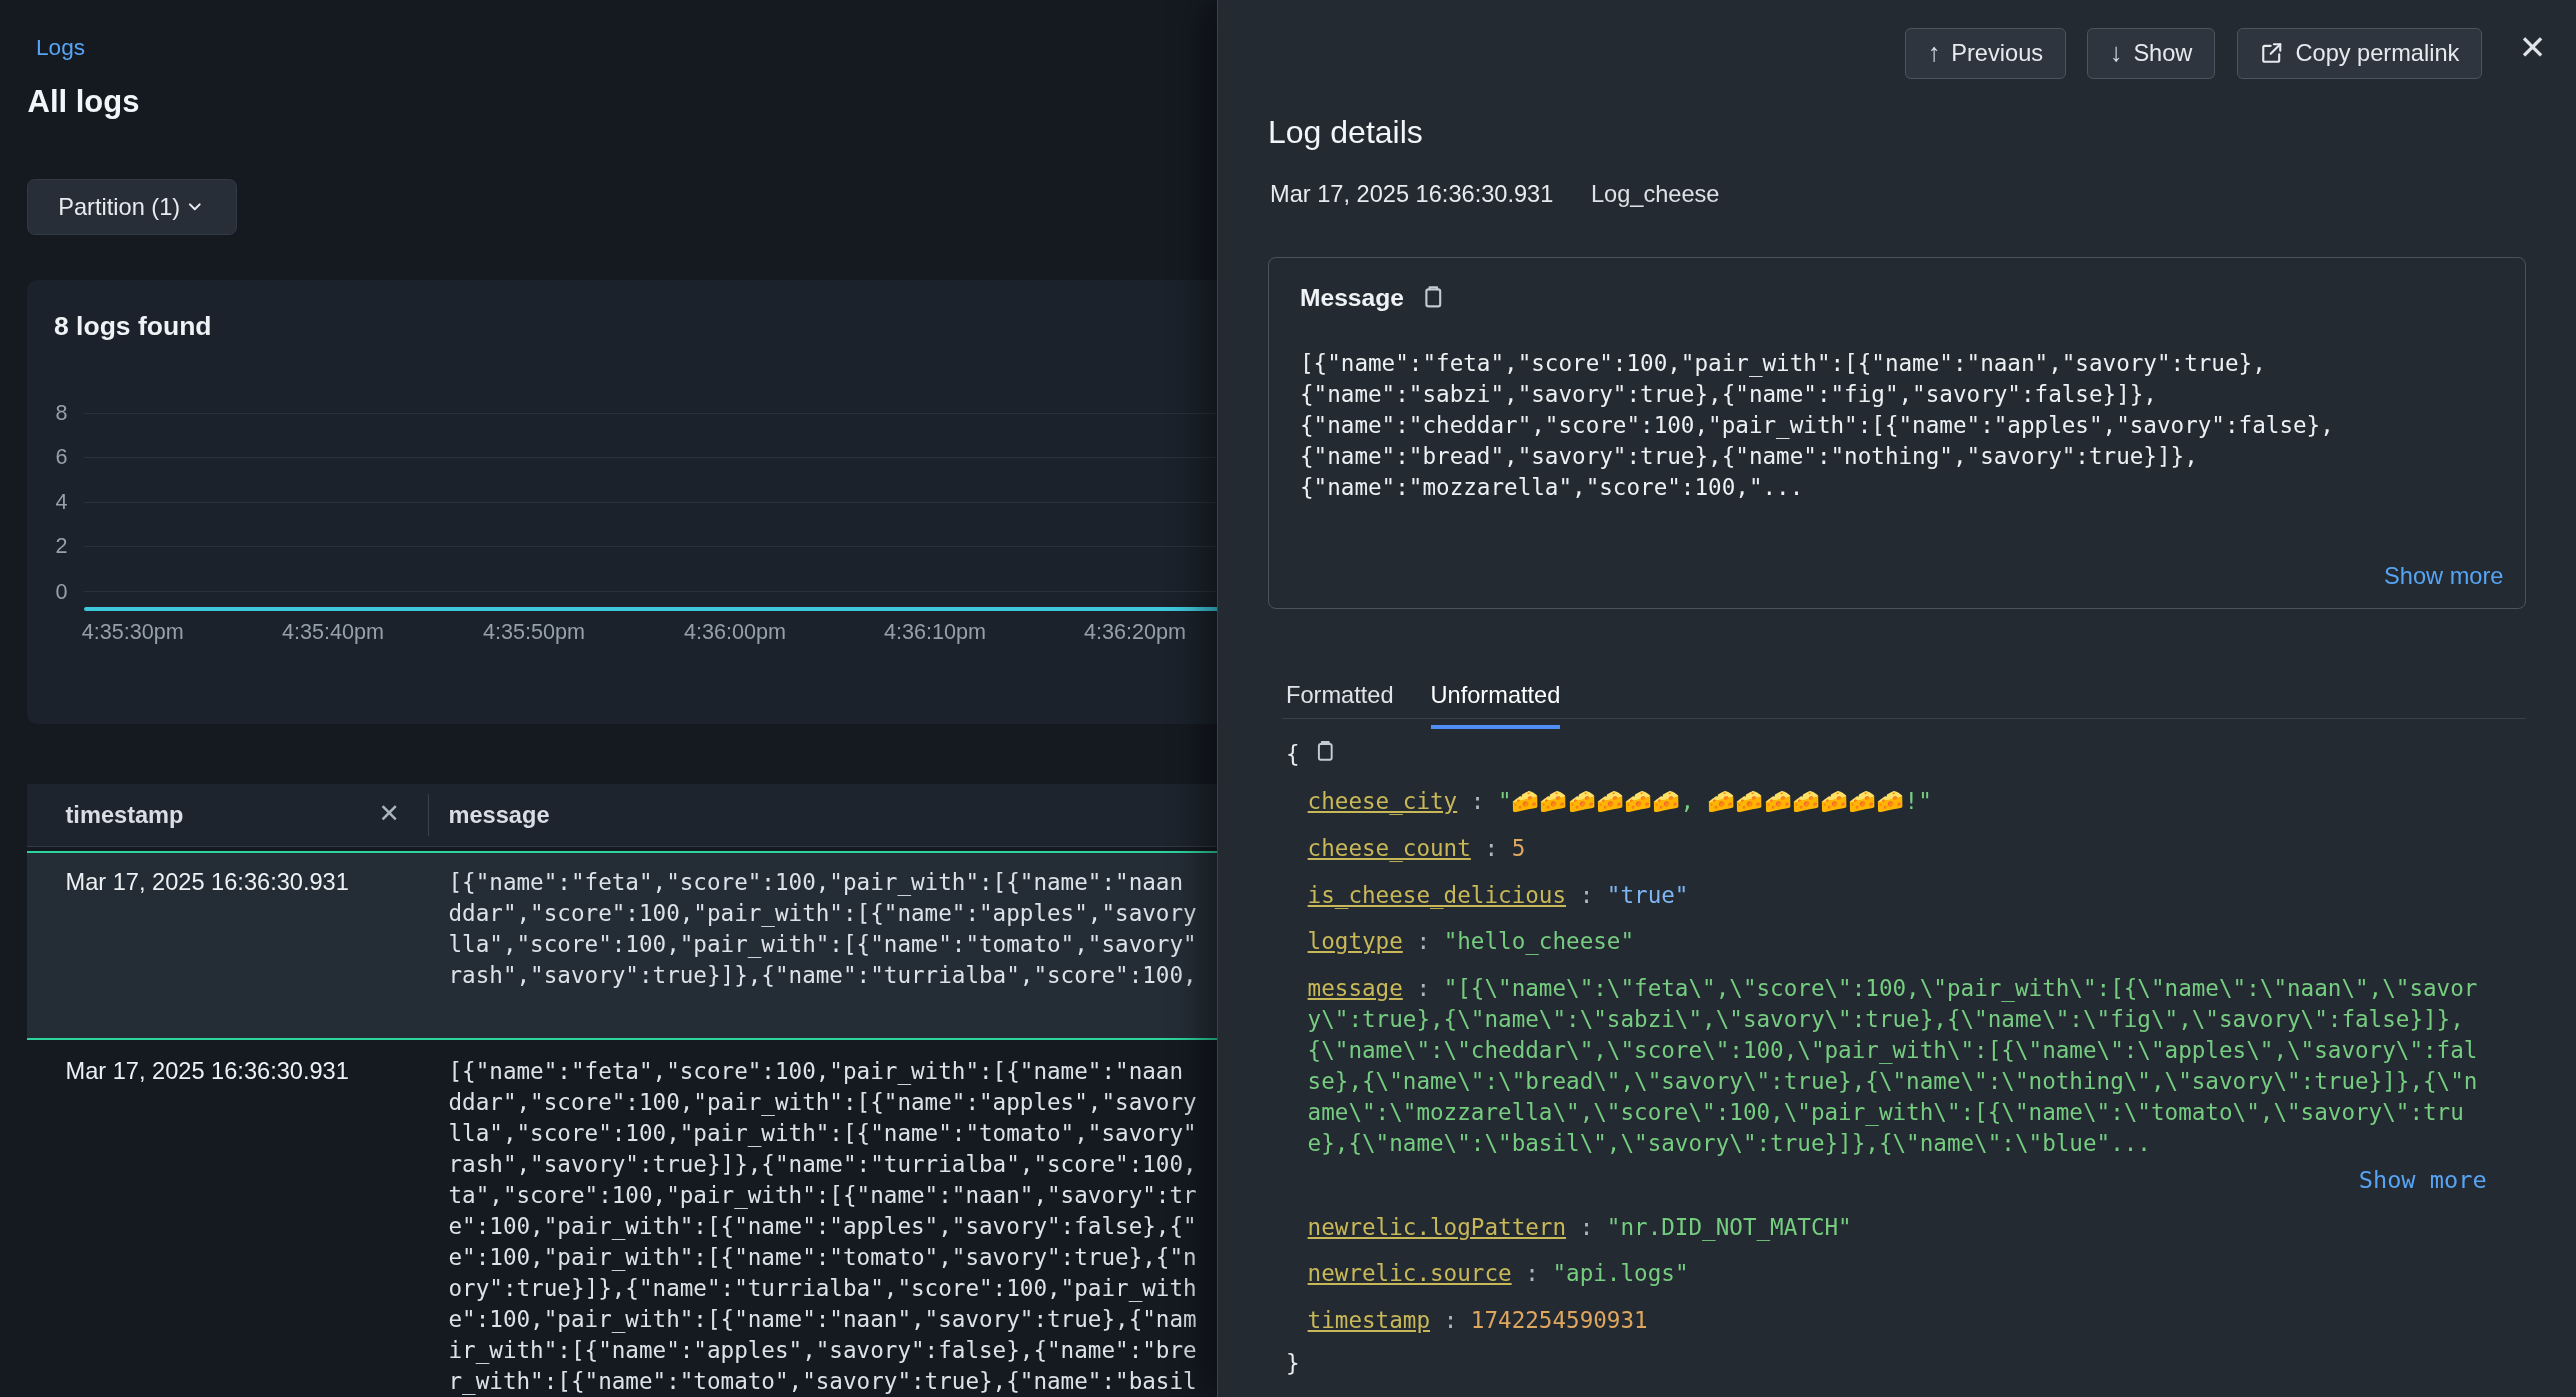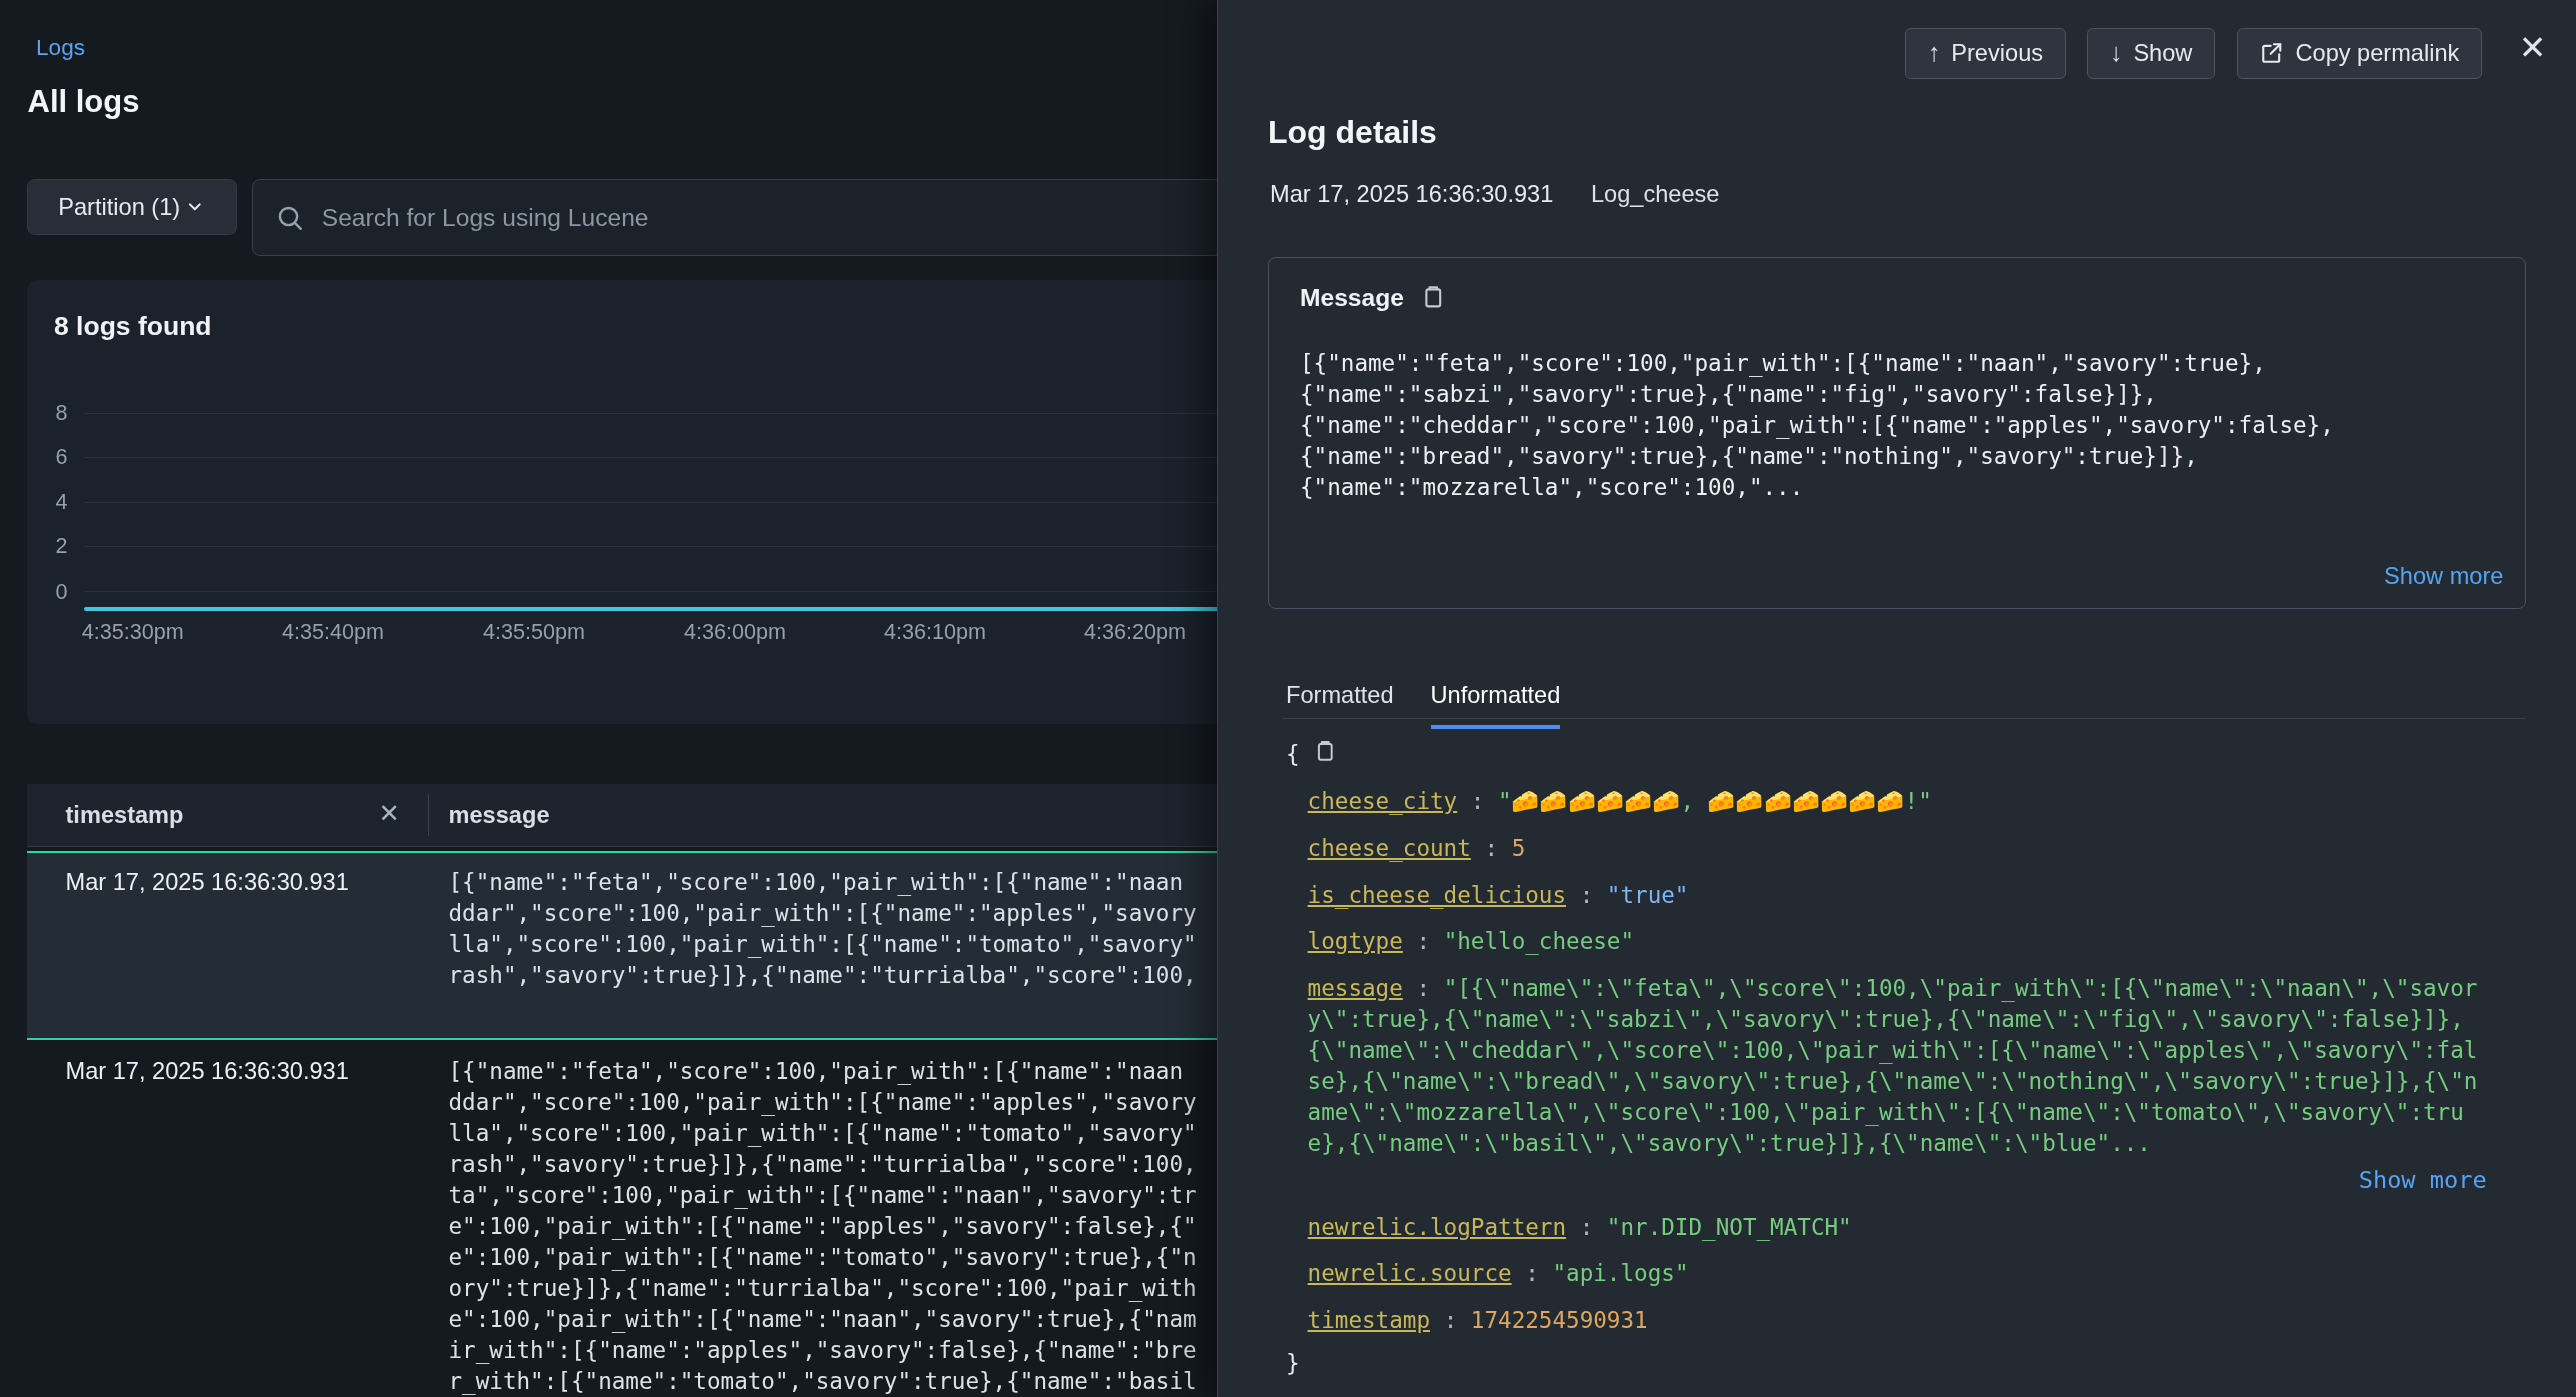--- a/index.html
+++ b/index.html
@@ -105,21 +105,21 @@
     height: 51px; padding: 0 21.6px; background: #2e353e; border: 1px solid #4c555f;
     border-radius: 5.9px; color: #e6eaee; font-size: 23.6px; display: flex; align-items: center;
     gap: 10.8px; cursor: pointer; font-family: "Liberation Sans", sans-serif;
   }
   .action-btn .glyph { font-size: 25.5px; line-height: 1; color: #d6dce2; }
   .panel-close {
     position: absolute; top: 31px; right: 29.5px; font-size: 33px; color: #dfe4e9;
     cursor: pointer; line-height: 1;
   }
   .details-title {
-    position: absolute; left: 50px; top: 114px; font-size: 32px; font-weight: bold; color: #f3f6f9;
+    position: absolute; left: 50px; top: 114px; font-size: 32px; font-weight: normal; color: #f3f6f9;
   }
   .details-meta { position: absolute; left: 52px; top: 181px; font-size: 23.6px; }
   .details-meta .meta-ts { color: #e7ebef; }
   .details-meta .meta-name { margin-left: 31px; color: #dce1e7; margin-top: 8px; }
 
   .message-card {
     position: absolute; left: 50px; top: 257px; width: 1258px; height: 352px;
     border: 1px solid #4b545e; border-radius: 7.9px;
   }
   .message-card .card-title-row { position: absolute; left: 31px; top: 25.5px; display: flex; align-items: center; gap: 15.7px; }
@@ -157,27 +157,20 @@
   <a class="breadcrumb">Logs</a>
   <div class="page-title">All logs</div>
 
   <button class="partition-btn">
     <span>Partition (1)</span>
     <svg width="19.6" height="19.6" viewBox="0 0 24 24" fill="none" stroke="currentColor" stroke-width="2.5" stroke-linecap="round" stroke-linejoin="round">
         <polyline points="6 9 12 15 18 9"></polyline>
       </svg>
   </button>
 
-  <div class="search-box">
-    <svg width="29.5" height="29.5" viewBox="0 0 24 24" fill="none" stroke="currentColor" stroke-width="2" stroke-linecap="round">
-        <circle cx="11" cy="11" r="7"></circle>
-        <line x1="16.5" y1="16.5" x2="21" y2="21"></line>
-      </svg>
-    <input type="text" value="" placeholder="Search for Logs using Lucene" style="">
-  </div>
 
   <div class="chart-card">
     <div class="logs-count">8 logs found</div>
 
     <div class="gridline" style="top:133px"></div>
     <div class="gridline" style="top:177px"></div>
     <div class="gridline" style="top:222px"></div>
     <div class="gridline" style="top:266px"></div>
     <div class="gridline" style="top:311px"></div>
 

